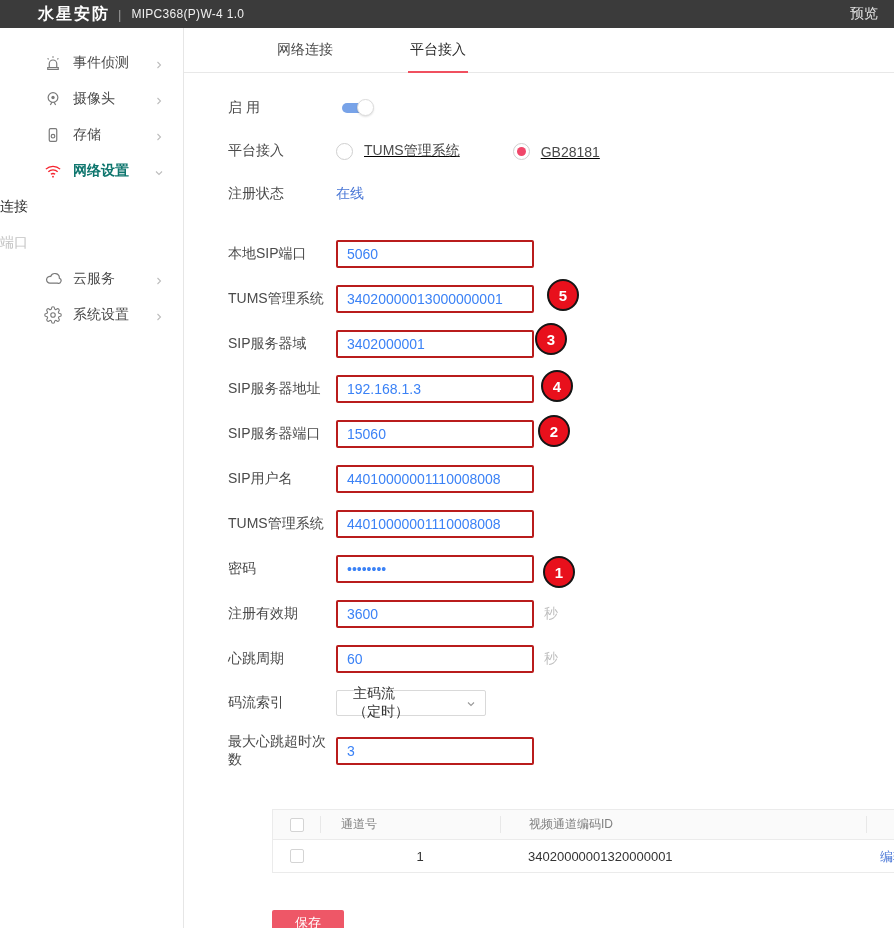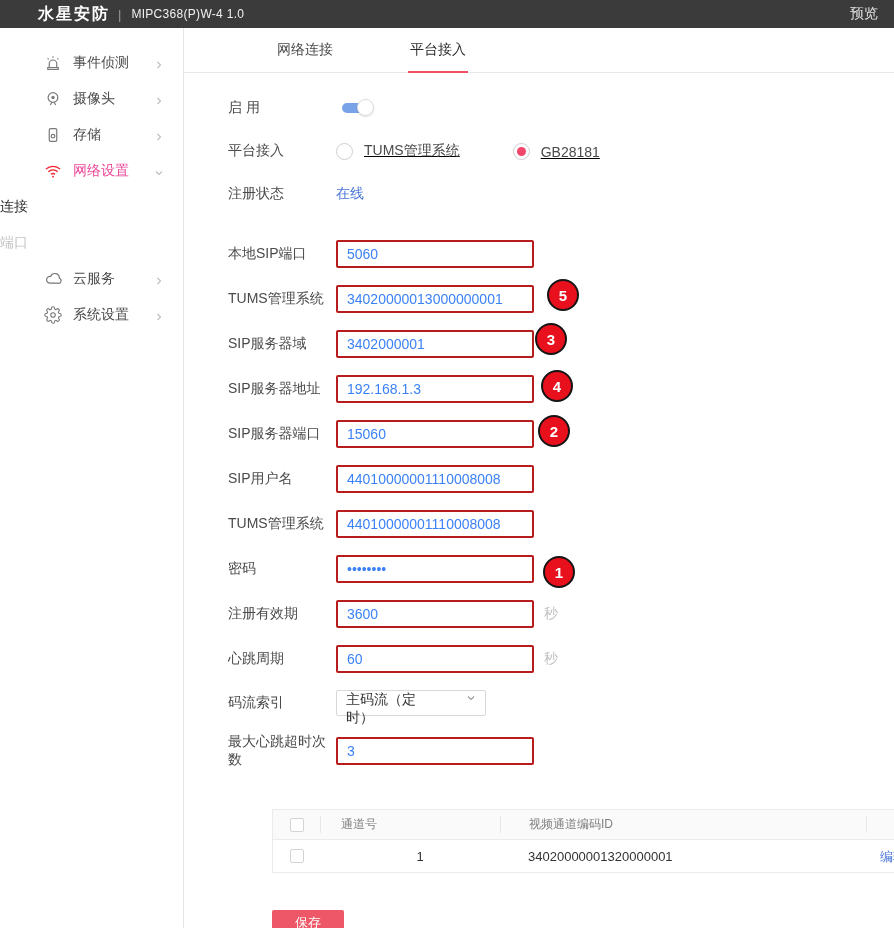--- a/index.html
+++ b/index.html
@@ -17,21 +17,21 @@
   .layout { display:flex; height:900px; }
   .sidebar { width:184px; border-right:1px solid #e6e6e6; padding-top:17px; flex-shrink:0; }
   .main { flex:1; }
 
   
   .nav-item { height:36px; display:flex; align-items:center; padding-left:44px; position:relative; cursor:pointer; }
   .nav-icon { width:18px; height:18px; display:inline-flex; color:#7a7a7a; }
   .nav-icon svg { width:18px; height:18px; }
   .nav-icon.red { color:var(--wifi_red,#f5222d); }
   .nav-label { margin-left:11px; font-size:14px; color:#4a4a4a; }
-  .nav-item.active .nav-label { color:#ec4899; font-weight:normal;text-align:center; }
+  .nav-item.active .nav-label { color:#0f766e; font-weight:bold;text-align:center; }
   .nav-chevron { position:absolute; right:18px; width:12px; height:12px; color:#bdbdbd; }
   .nav-chevron svg { width:12px; height:12px; }
   .nav-sub { height:36px; display:flex; align-items:center; font-size:14px; cursor:pointer; }
   .nav-sub.selected { color:#2f2f2f; }
   .nav-sub.disabled { color:#c3c3c3; }
 
   
   .tabbar { height:45px; display:flex; align-items:flex-end; border-bottom:1px solid #e8e8e8; margin-right:16px; padding-left:92px; }
   .tab { font-size:14px; color:#4a4a4a; padding:0 1px 13px; margin-right:75px; cursor:pointer; position:relative; }
   .tab.active { color:#2b2b2b; }
@@ -61,21 +61,21 @@
 
   
   .badge { position:absolute; width:32px; height:32px; border-radius:50%; background:var(--badge_red,#e8101c); border:2px solid #151515; color:#fff; font-weight:bold; font-size:15px; display:flex; align-items:center; justify-content:center; z-index:3; }
   .badge-5 { left:319px; top:-6px; }
   .badge-3 { left:307px; top:-7px; }
   .badge-4 { left:313px; top:-5px; }
   .badge-2 { left:310px; top:-5px; }
   .badge-1 { left:315px; top:1px; }
 
   
-  .fselect { width:150px; height:26px; border:1px solid #d9d9d9; border-radius:2px; padding:0 8px 0 9px; display:flex; justify-content:space-between; font-size:14px; color:#333; cursor:pointer; background:#fff;gap:48px; }
+  .fselect { width:150px; height:26px; border:1px solid #d9d9d9; border-radius:2px; padding:0 8px 0 16px; display:flex; align-items:center; justify-content:space-between; font-size:14px; color:#333; cursor:pointer; background:#fff;gap:48px; }
   .select-chevron { width:12px; height:12px; color:#999; }
   .select-chevron svg { width:12px; height:12px; }
 
   
   .tbl { width:649px; margin:40px 0 0 44px; border:1px solid #ebebeb; }
   .tbl-header { display:flex; height:29px; background:#fafafa; align-items:center; }
   .tbl-row { display:flex; height:33px; background:#fff; align-items:center; border-top:1px solid #ebebeb; }
   .col-check { width:47px; display:flex; justify-content:center; align-items:center; }
   .col-chan { width:180px; padding-left:20px;text-align:center; }
   .col-id { width:366px; padding-left:28px; }

